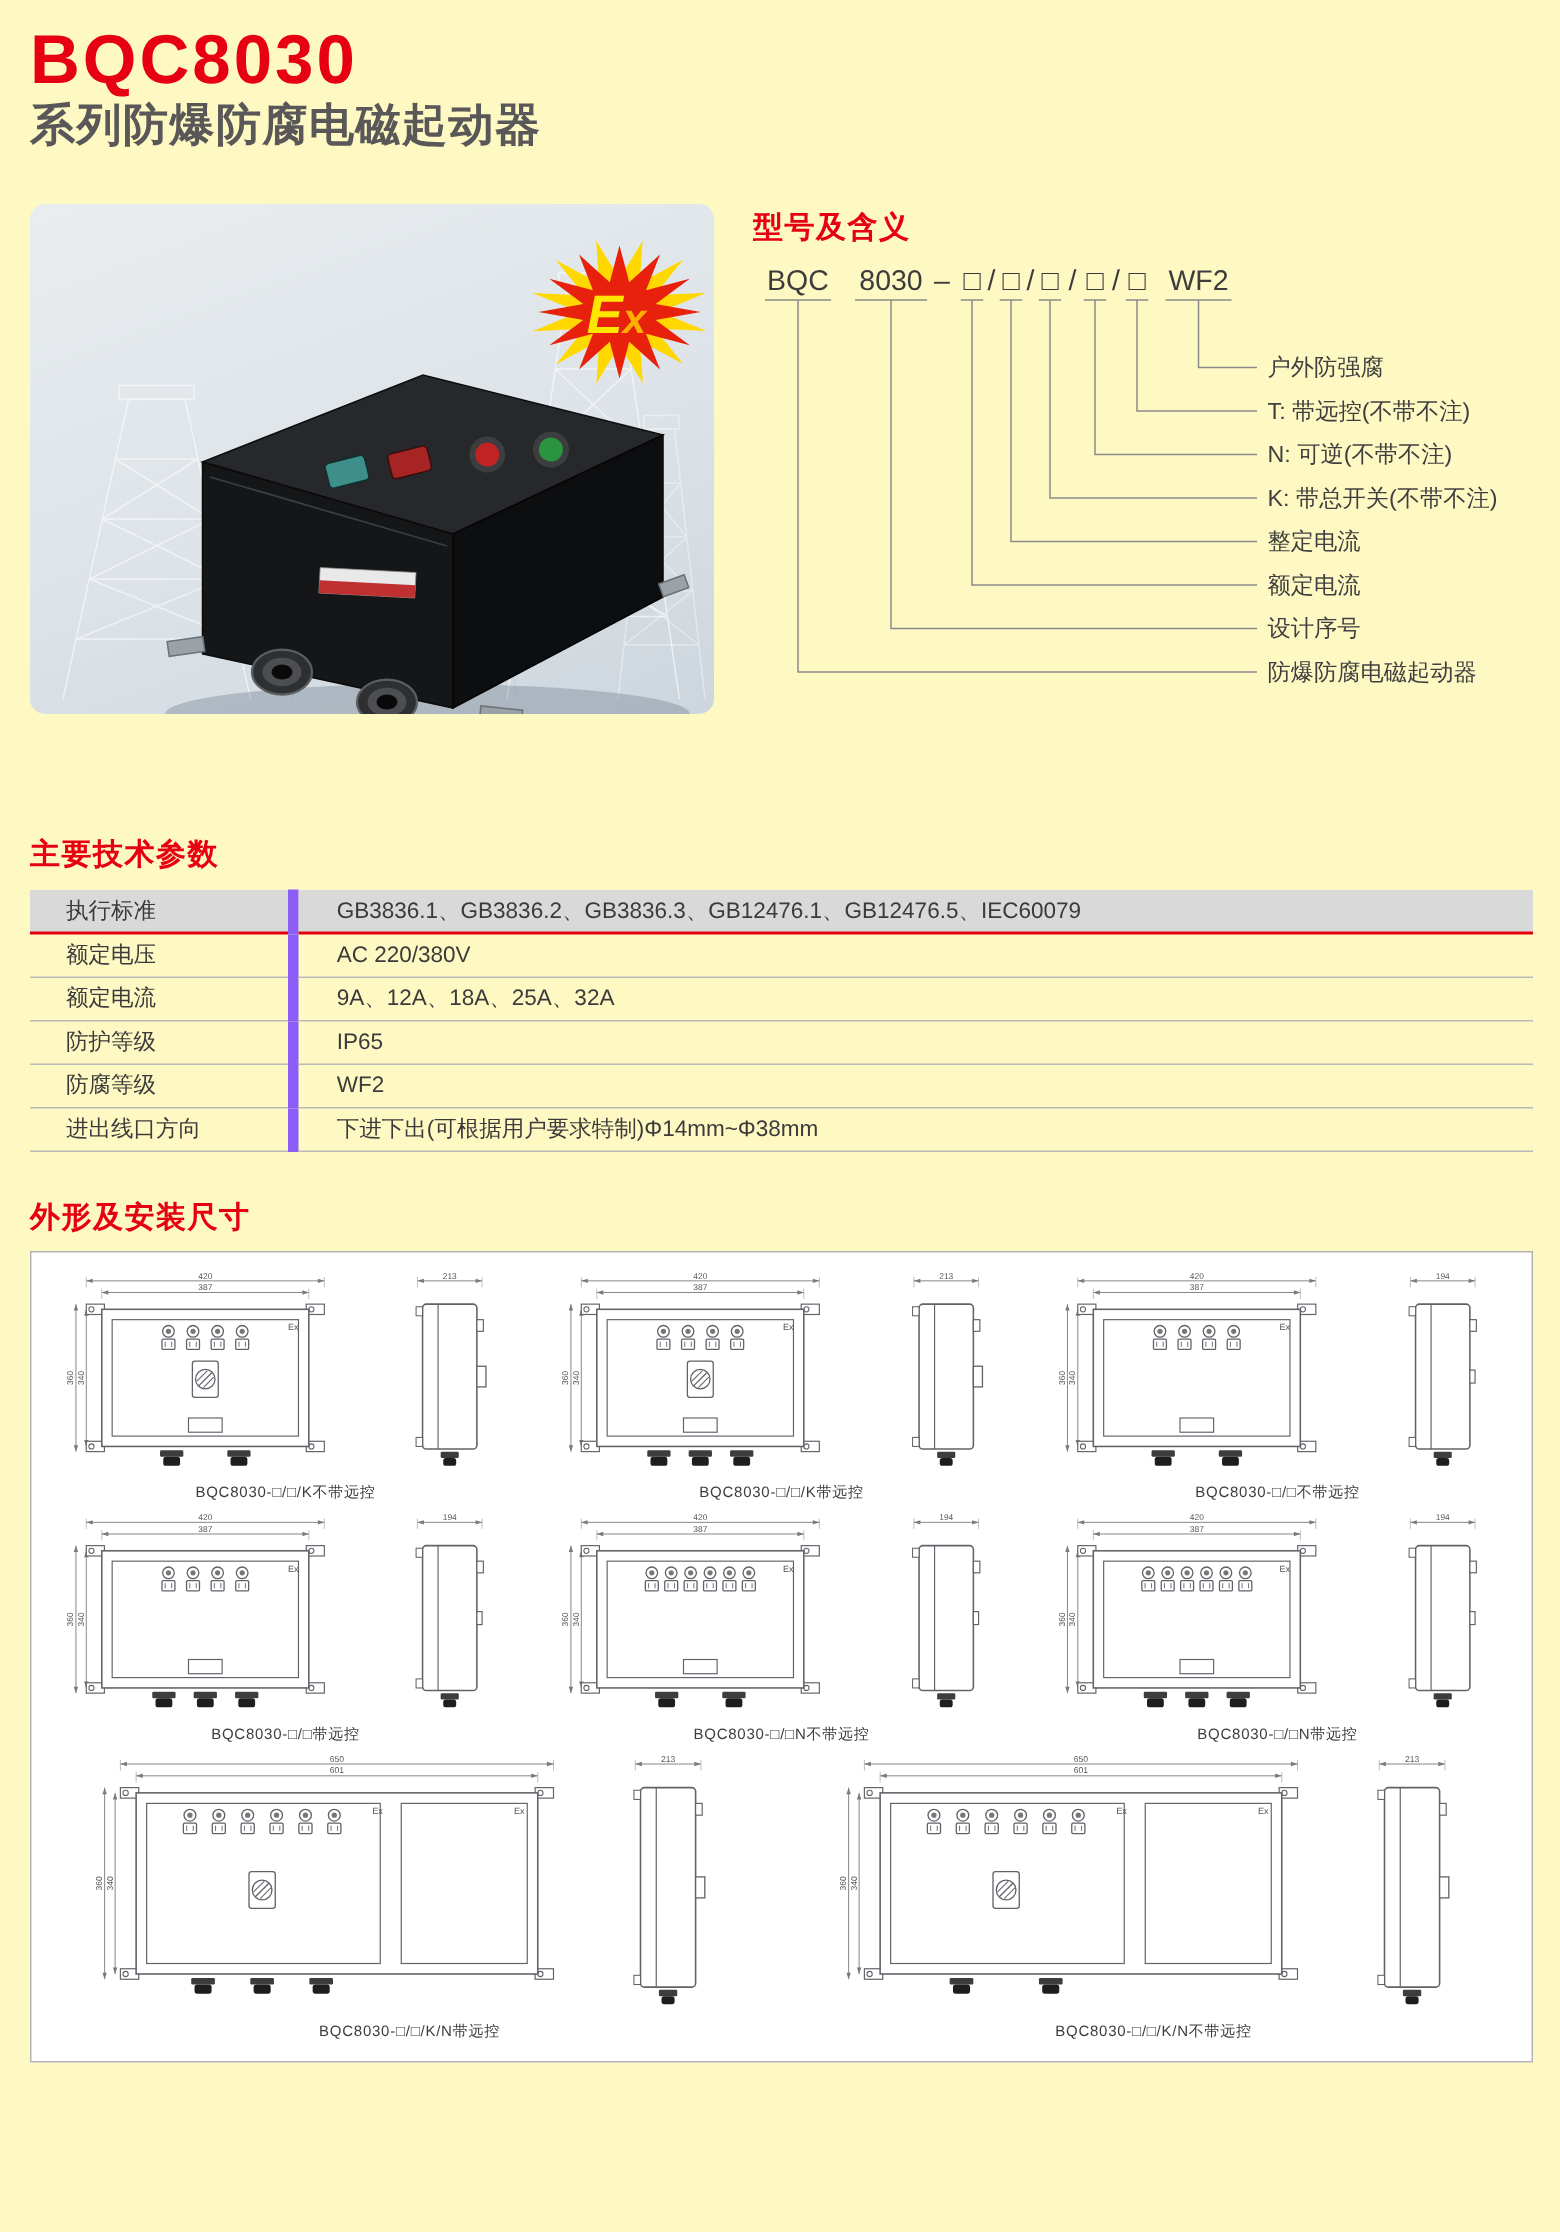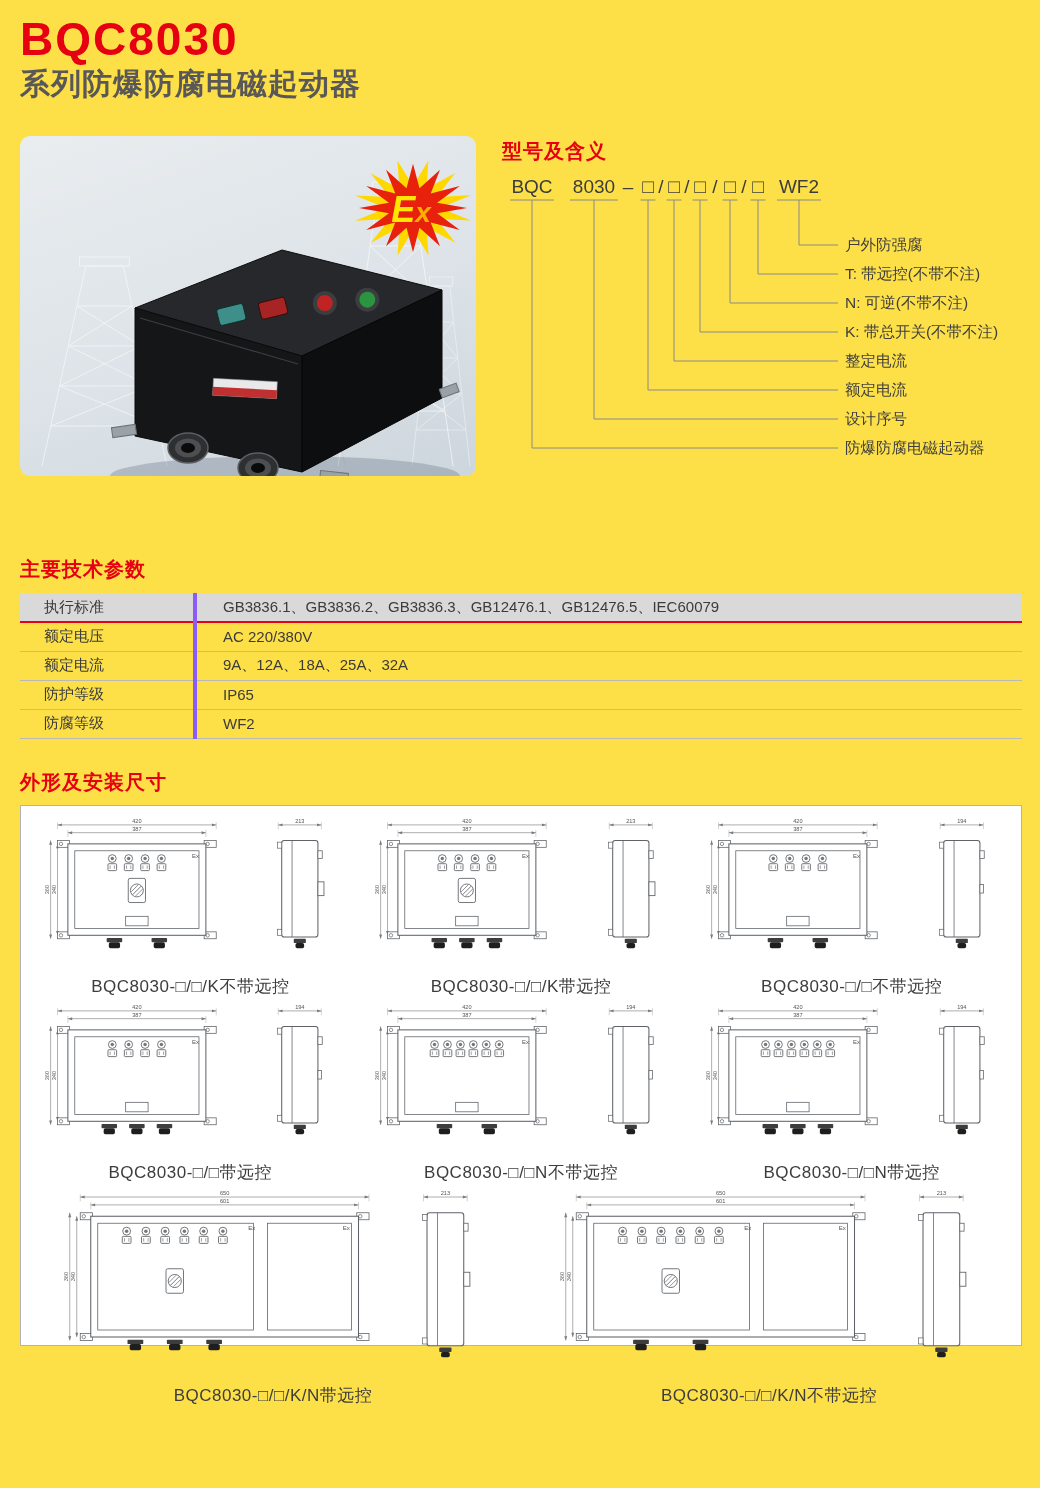--- a/index.html
+++ b/index.html
@@ -1,18 +1,18 @@
 <!DOCTYPE html>
 <html><head>
 <meta charset="utf-8">
 <style>
   * { box-sizing: border-box; margin: 0; padding: 0; }
   html,body { background:#ffffff; }
   body { font-family: "Liberation Sans", "DejaVu Sans", sans-serif; color:#3c3c3c; }
-  .page { position:relative; width:1040px; height:1488px; margin:0 auto; background:#fde047; overflow:hidden; }
+  .page { position:relative; width:1040px; height:1488px; margin:0 auto; background:#fef9c3; overflow:hidden; }
 
   
   .hdr { padding:16px 20px 0 20px; }
   .hdr h1 { font-size:46px; line-height:1.0; font-weight:900; color:#e60012; letter-spacing:2px; }
   .hdr h2 { font-size:30px; line-height:1.1; font-weight:800; color:#595757; margin-top:5px; letter-spacing:1px; }
 
   
   .top-row { display:flex; gap:26px; margin:36px 18px 0 20px; }
   .photo-wrap { width:456px; height:340px; border-radius:10px; overflow:hidden; flex:0 0 auto;
                 background:linear-gradient(160deg,#e9edf0 0%,#dde3e8 55%,#cdd6dd 100%); position:relative; }
@@ -21,32 +21,32 @@
   .sec-title { color:#e60012; font-size:20px; font-weight:800; letter-spacing:1px; }
   .model-col .sec-title { margin-bottom:8px; }
   .model-diagram { width:534px; height:296px; }
 
   
   .params { margin:80px 18px 0 20px; }
   .params .sec-title { margin-bottom:10px; }
   table.params-table { width:1002px; border-collapse:collapse; table-layout:fixed; }
   table.params-table td { font-size:15px; color:#3b3b3b; height:29px; padding:3px 8px 3px 24px;
                           border-bottom:1px solid #b9b9b9; white-space:nowrap; overflow:hidden; }
-  table.params-table td.lbl { width:175px; border-right:4px solid #8b5cf6; }
+  table.params-table td.lbl { width:175px; border-right:7px solid #8b5cf6; }
   table.params-table td.val { padding-left:26px; }
   table.params-table tr.hd td { background:#d9d9d9; border-bottom:2.5px solid #e60012; }
 
   
   .dims { margin:30px 18px 0 20px; }
   .dims .sec-title { margin-bottom:9px; }
   .dims-box { width:1002px; height:541px; border:1px solid #b3b3b3; background:#fff; padding:12px 4px 0 4px; }
   .fig-row { display:flex; justify-content:space-around; align-items:flex-end; margin-bottom:6px; }
   .fig { display:flex; flex-direction:column; align-items:center; }
   .views { display:flex; align-items:flex-start; gap:30px; }
-  .fig-caption { font-size:17px; color:#3d3d3d; margin-top:19px; letter-spacing:0.5px; }
+  .fig-caption { font-size:10px; color:#3d3d3d; margin-top:3px; letter-spacing:0.5px; }
 </style>
 </head>
 <body>
 
 <div class="page">
 
   <div class="hdr">
     <h1>BQC8030</h1>
     <h2>系列防爆防腐电磁起动器</h2>
   </div>
@@ -224,20 +224,24 @@
             <td class="val">9A、12A、18A、25A、32A</td>
           </tr>
           <tr>
             <td class="lbl">防护等级</td>
             <td class="val">IP65</td>
           </tr>
           <tr>
             <td class="lbl">防腐等级</td>
             <td class="val">WF2</td>
           </tr>
+          <tr>
+            <td class="lbl">进出线口方向</td>
+            <td class="val">下进下出(可根据用户要求特制)Φ14mm~Φ38mm</td>
+          </tr>
         </tbody>
     </table>
   </div>
 
   <div class="dims">
     <h3 class="sec-title">外形及安装尺寸</h3>
     <div class="dims-box" id="dims-box">
         <div class="fig-row">
           <div class="fig">
             <div class="views">

